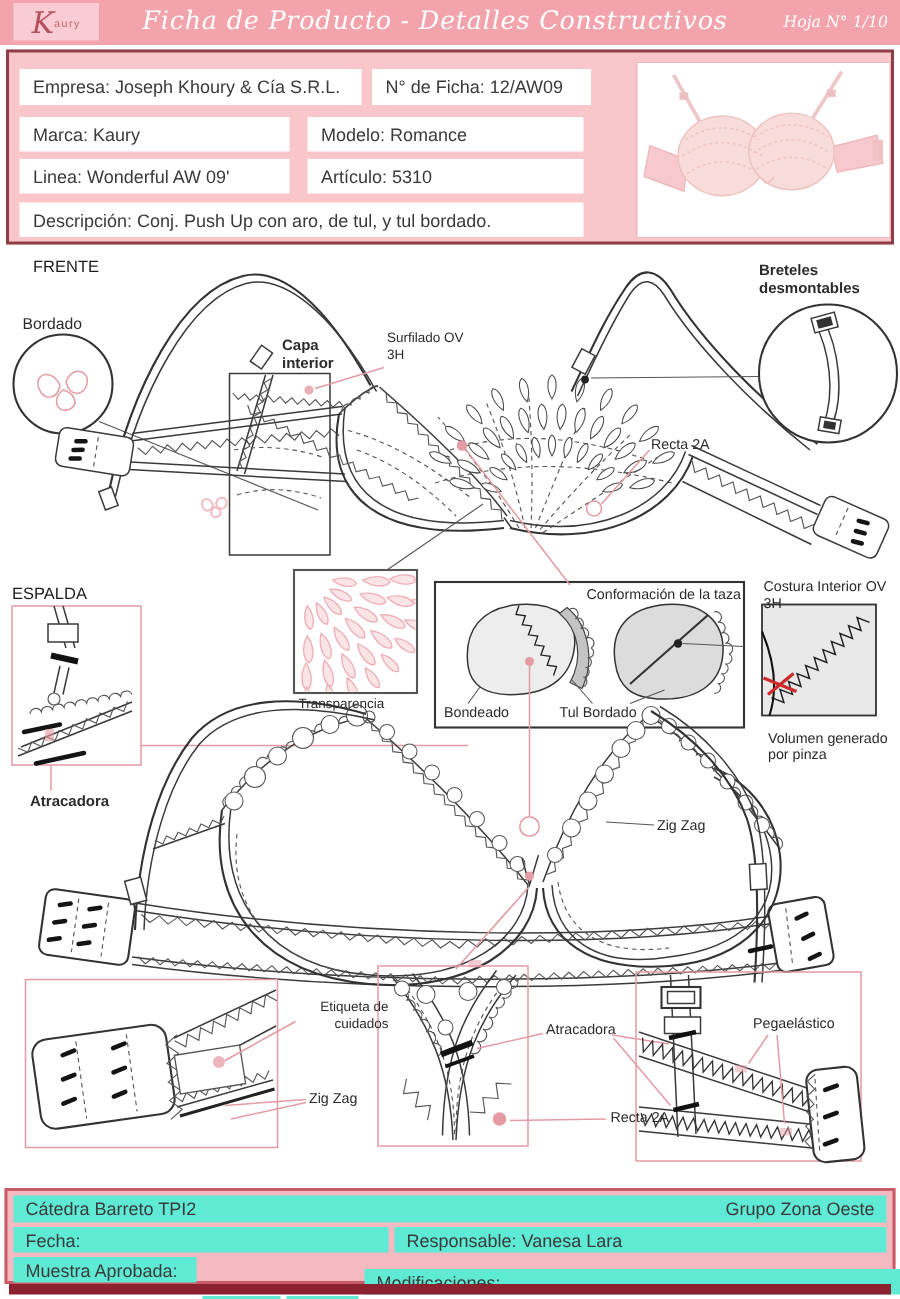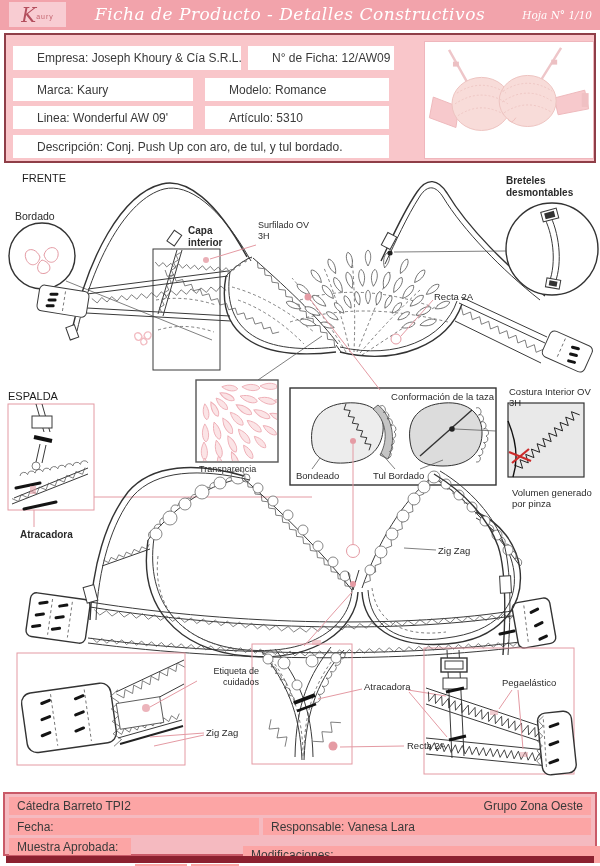--- a/index.html
+++ b/index.html
@@ -12,21 +12,21 @@
   .logo-k{font-family:"DejaVu Serif",serif;font-style:italic;font-size:20px;color:#b44f5e;line-height:1;}
   .logo-rest{font-size:7px;color:#c4646f;letter-spacing:1px;margin-top:4px;}
   .hdr-title{position:absolute;left:70px;right:90px;top:4px;text-align:center;color:#fff;
         font-family:"DejaVu Serif",serif;font-style:italic;font-size:17px;letter-spacing:.5px;white-space:nowrap;}
   .sheetno{position:absolute;right:8px;top:9px;color:#fff;font-family:"DejaVu Serif",serif;
         font-style:italic;font-size:10.5px;}
   
   .info{position:absolute;left:4px;top:33px;width:592px;height:130px;background:#f9c6ca;
         border:2px solid #8f3e48;box-sizing:border-box;}
   .icell{position:absolute;background:#fff;font-size:12px;color:#3a3a3a;display:flex;
-        align-items:center;padding-left:24px;box-sizing:border-box;white-space:nowrap;}
+        align-items:center;padding-left:9px;box-sizing:border-box;white-space:nowrap;}
   .photo{position:absolute;background:#fff;border:1px solid #efb6bc;box-sizing:border-box;}
   
   .drawing{position:absolute;left:0;top:163px;}
   .ink{stroke:#3a3a3a;fill:none;stroke-width:1;}
   .ink2{stroke:#333;fill:none;stroke-width:1.4;}
   .th{stroke:#555;fill:none;stroke-width:.75;}
   .dash{stroke-dasharray:3,2.6;}
   .pk{stroke:#e49aa3;fill:none;stroke-width:1;}
   .pk2{stroke:#f2bcc2;fill:none;}
   .pkf{fill:#e59ba4;stroke:none;}
@@ -36,21 +36,21 @@
   .bump{stroke:#555;stroke-width:.7;fill:#fff;}
   .wfill{fill:#fff;}
   
   .lbl{position:absolute;font-size:9.5px;color:#2b2b2b;line-height:1.18;}
   .lbl.b{font-weight:normal;font-size:11px;color:#1c1c1c;}
   .s9{font-size:9px;}.s10{font-size:10px;font-weight:bold;}.s105{font-size:10.5px;}
   .c{text-align:right;}
   
   .footer{position:absolute;left:3px;top:792px;width:594px;height:64px;background:#f5bac0;
         border:2px solid #c95a68;box-sizing:border-box;}
-  .fcell{position:absolute;background:#fca5a5;font-size:12px;color:#3a3a3a;display:flex;
+  .fcell{position:absolute;background:#5eead4;font-size:12px;color:#3a3a3a;display:flex;
         align-items:center;padding:0 8px;box-sizing:border-box;white-space:nowrap;gap:16px;}
   .between{justify-content:space-between;}
   .cen{justify-content:center;padding:16px;margin-top:26px;}
   .botbar{position:absolute;left:6px;top:856px;width:588px;height:7px;background:#8c2130;}
 </style>
 </head>
 <body>
 
 <div class="page">
 

